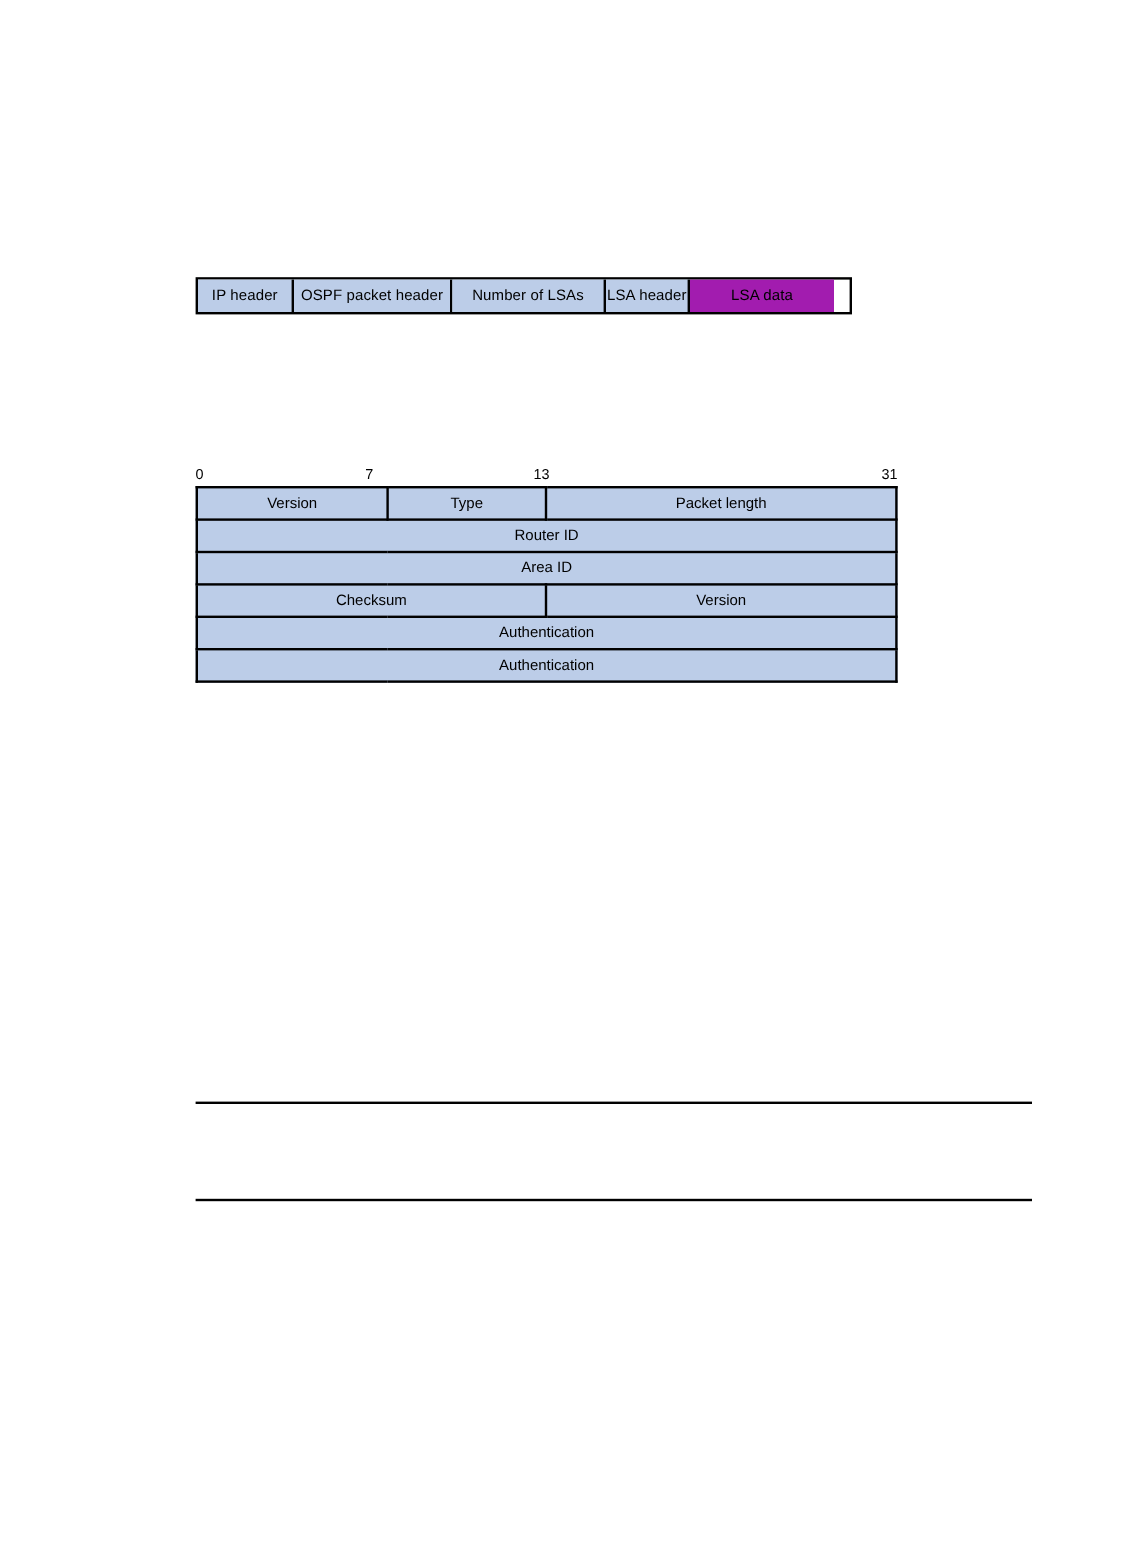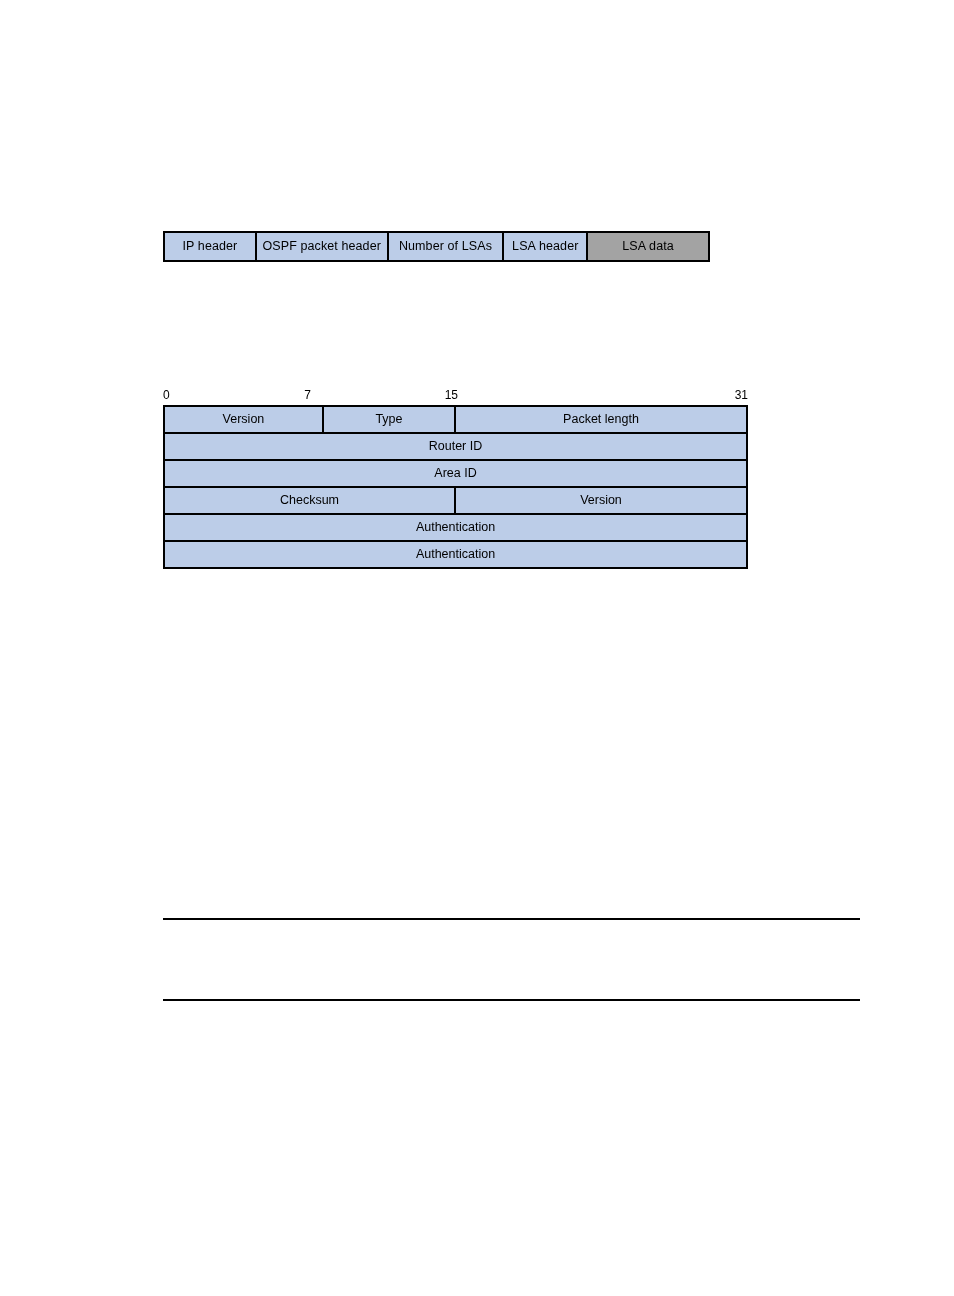--- a/index.html
+++ b/index.html
@@ -39,27 +39,27 @@
     font-size: 12.5px;
     line-height: 1;
     white-space: nowrap;
     overflow: hidden;
     letter-spacing: 0.1px;
   }
   #encap-figure .cell:last-child {
     border-right: none;
   }
   #encap-figure .cell.plain {
-    background: #a3a3a3;
+    background: #a21caf;
   }
   
-  #encap-figure .c0 { width: 92px; }
+  #encap-figure .c0 { width: 80px; }
   #encap-figure .c1 { width: 132px; }
-  #encap-figure .c2 { width: 116px; }
-  #encap-figure .c3 { width: 84px; }
+  #encap-figure .c2 { width: 128px; }
+  #encap-figure .c3 { width: 70px; }
   #encap-figure .c4 { width: 120px; }
 
   
   #ospf-figure {
     position: absolute;
     left: 163px;
     top: 386px;
     width: 585px;
   }
   #ospf-ruler {
@@ -118,21 +118,21 @@
   <div class="cell c2">Number of LSAs</div>
   <div class="cell c3">LSA header</div>
   <div class="cell c4 plain">LSA data</div>
 </div>
 
 <div id="ospf-figure">
 
   <div id="ospf-ruler">
     <span class="tick t0">0</span>
     <span class="tick t7">7</span>
-    <span class="tick t15">15</span>
+    <span class="tick t15">13</span>
     <span class="tick t31">31</span>
   </div>
 
   <table id="ospf-table">
     <tbody>
       <tr>
         <td style="width:158px">Version</td>
         <td style="width:131px">Type</td>
         <td style="width:292px">Packet length</td>
       </tr>

